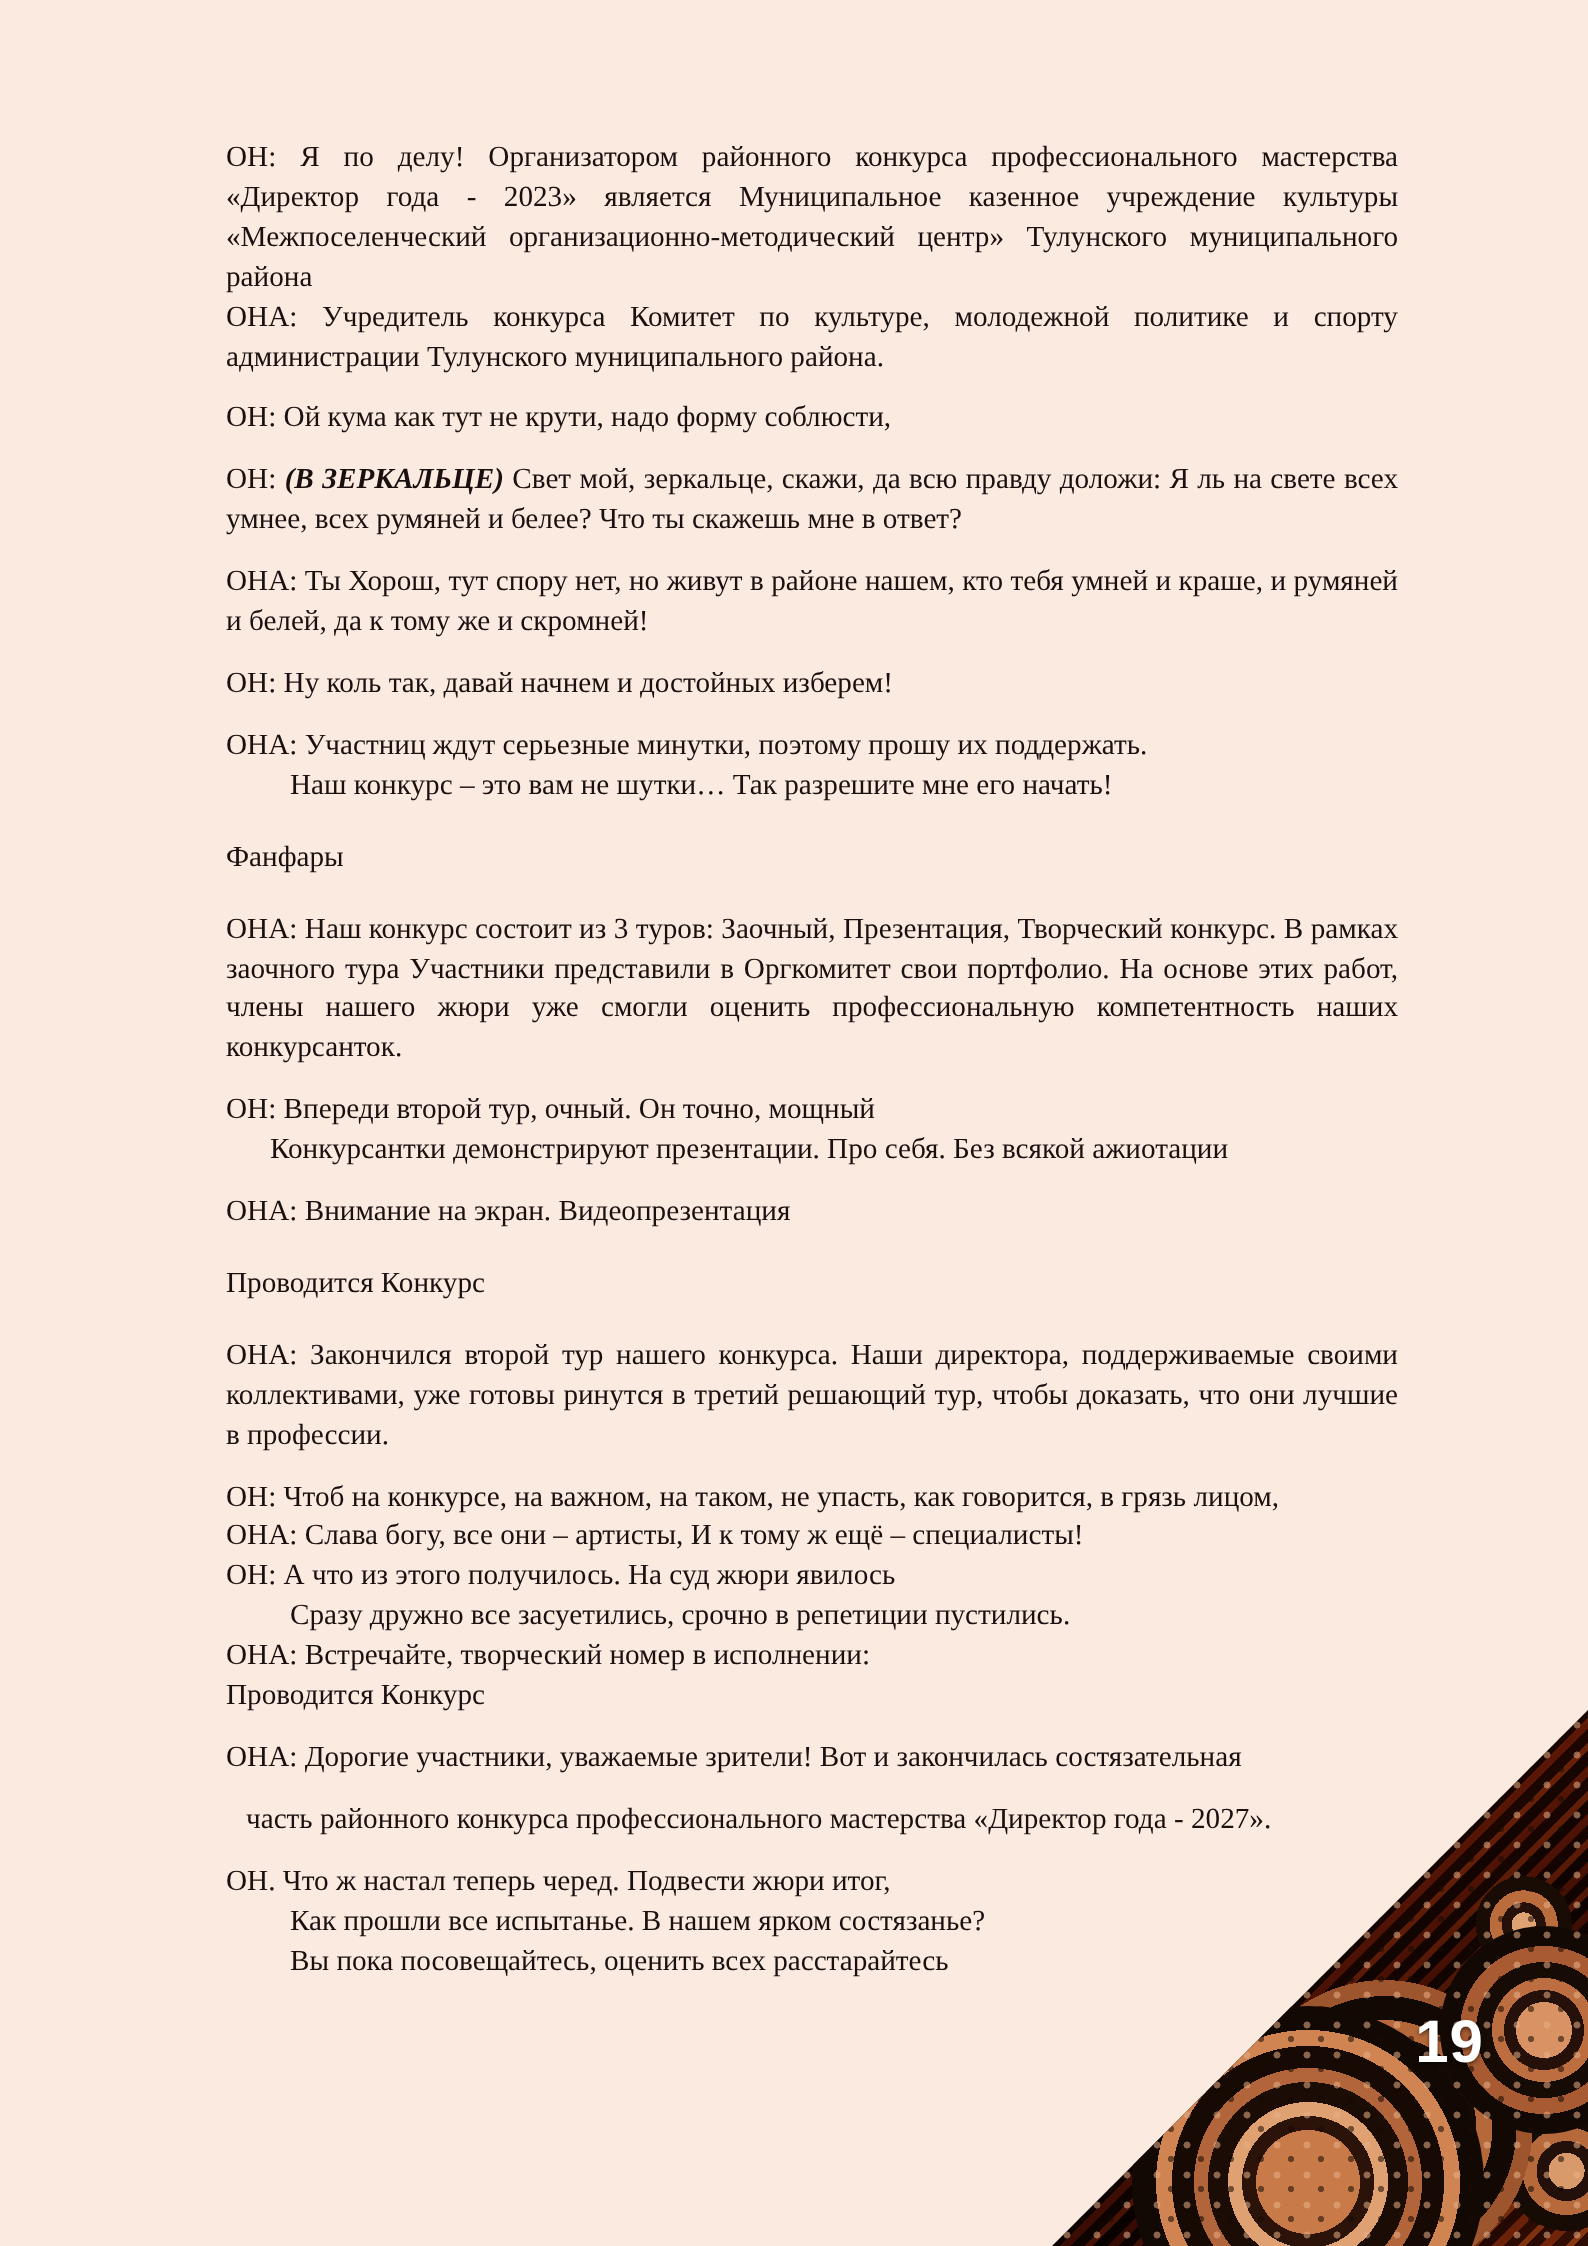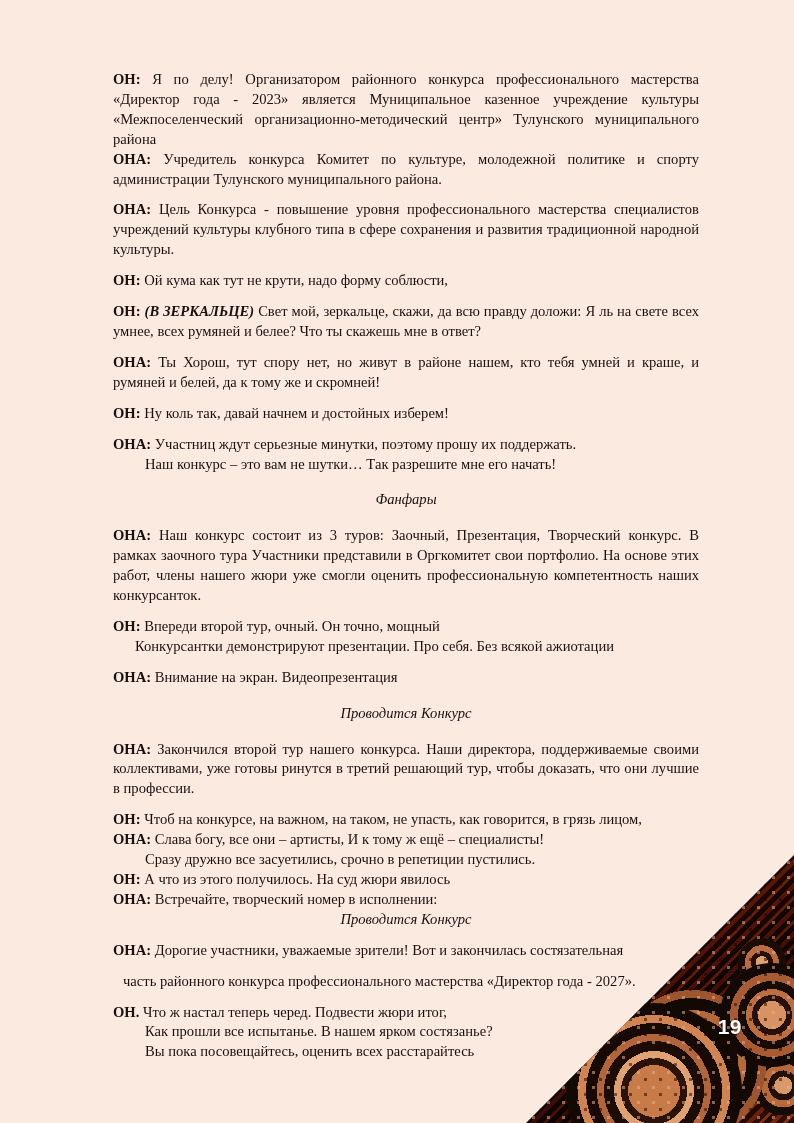--- a/index.html
+++ b/index.html
@@ -120,21 +120,21 @@
   }
 
   .page-number {
     position: absolute;
     right: 52px;
     bottom: 84px;
     z-index: 3;
     color: #ffffff;
     font-family: "Liberation Sans", "DejaVu Sans", sans-serif;
     font-weight: bold;
-    font-size: 21px;
+    font-size: 30px;
     letter-spacing: .5px;
     text-shadow: 0 1px 2px rgba(0,0,0,.55);
   }
 
   
   .content {
     position: relative;
     z-index: 2;
     padding: 70px 95px 0 113px;
     box-sizing: border-box;
@@ -145,25 +145,24 @@
     font-size: 14.6px;
     line-height: 1.365;
   }
 
   .just { text-align: justify; text-align-last: left; }
   .left { text-align: left; }
 
   .sp-before { margin-top: 11px; }
   .sp-large  { margin-top: 16px; }
 
-  .speaker { font-weight: bold; }
+  .speaker { font-weight: normal; }
   .stage   { font-style: italic; font-weight: bold; }
   .stage-dir {
-    font-style: italic;
-    text-align: center;
+    text-align: left;
   }
 
   .ind1 { text-indent: 0; padding-left: 40px; }
   .ind2 { padding-left: 32px; }
   .ind-sm { padding-left: 22px; }
   .ind-xs { padding-left: 10px; }
 </style>
 </head>
 <body>
 
@@ -180,21 +179,20 @@
   </div>
 
   <div class="page-number">19</div>
 
   <div class="content">
 
     <p class="just"><span class="speaker">ОН:</span> <span>Я по делу! Организатором районного конкурса профессионального мастерства «Директор года - 2023» является Муниципальное казенное учреждение культуры «Межпоселенческий организационно-методический центр» Тулунского муниципального района</span></p>
 
     <p class="just"><span class="speaker">ОНА:</span> <span>Учредитель конкурса Комитет по культуре, молодежной политике и спорту администрации Тулунского муниципального района.</span></p>
 
-    <p class="just sp-before"><span class="speaker">ОНА:</span> <span>Цель Конкурса - повышение уровня профессионального мастерства специалистов учреждений культуры клубного типа в сфере сохранения и развития традиционной народной культуры.</span></p>
 
     <p class="left sp-before"><span class="speaker">ОН:</span> <span>Ой кума как тут не крути, надо форму соблюсти,</span></p>
 
 
     <p class="just sp-before"><span class="speaker">ОН:</span> <span class="stage">(В ЗЕРКАЛЬЦЕ)</span> <span>Свет мой, зеркальце, скажи, да всю правду доложи: Я ль на свете всех умнее, всех румяней и белее? Что ты скажешь мне в ответ?</span></p>
 
     <p class="just sp-before"><span class="speaker">ОНА:</span> <span>Ты Хорош, тут спору нет, но живут в районе нашем, кто тебя умней и краше, и румяней и белей, да к тому же и скромней!</span></p>
 
     <p class="left sp-before"><span class="speaker">ОН:</span> <span>Ну коль так, давай начнем и достойных изберем!</span></p>
 
@@ -214,23 +212,23 @@
 
     <p class="stage-dir sp-large">Проводится Конкурс</p>
 
     <p class="just sp-large"><span class="speaker">ОНА:</span> <span>Закончился второй тур нашего конкурса. Наши директора, поддерживаемые своими коллективами, уже готовы ринутся в третий решающий тур, чтобы доказать, что они лучшие в профессии.</span></p>
 
     <p class="left sp-before"><span class="speaker">ОН:</span> <span>Чтоб на конкурсе, на важном, на таком, не упасть, как говорится, в грязь лицом,</span></p>
 
 
     <p class="left"><span class="speaker">ОНА:</span> <span>Слава богу, все они – артисты, И к тому ж ещё – специалисты!</span></p>
 
+    <p class="left"><span class="speaker">ОН:</span> <span>А что из этого получилось. На суд жюри явилось</span></p>
+
     <p class="left ind2"><span>Сразу дружно все засуетились, срочно в репетиции пустились.</span></p>
-
-    <p class="left"><span class="speaker">ОН:</span> <span>А что из этого получилось. На суд жюри явилось</span></p>
 
 
     <p class="left"><span class="speaker">ОНА:</span> <span>Встречайте, творческий номер в исполнении:</span></p>
 
     <p class="stage-dir">Проводится Конкурс</p>
 
     <p class="left sp-before"><span class="speaker">ОНА:</span> <span>Дорогие участники, уважаемые зрители! Вот и закончилась состязательная</span></p>
 
     <p class="left sp-before ind-xs"><span>часть районного конкурса   профессионального мастерства «Директор года - 2027».</span></p>
 

